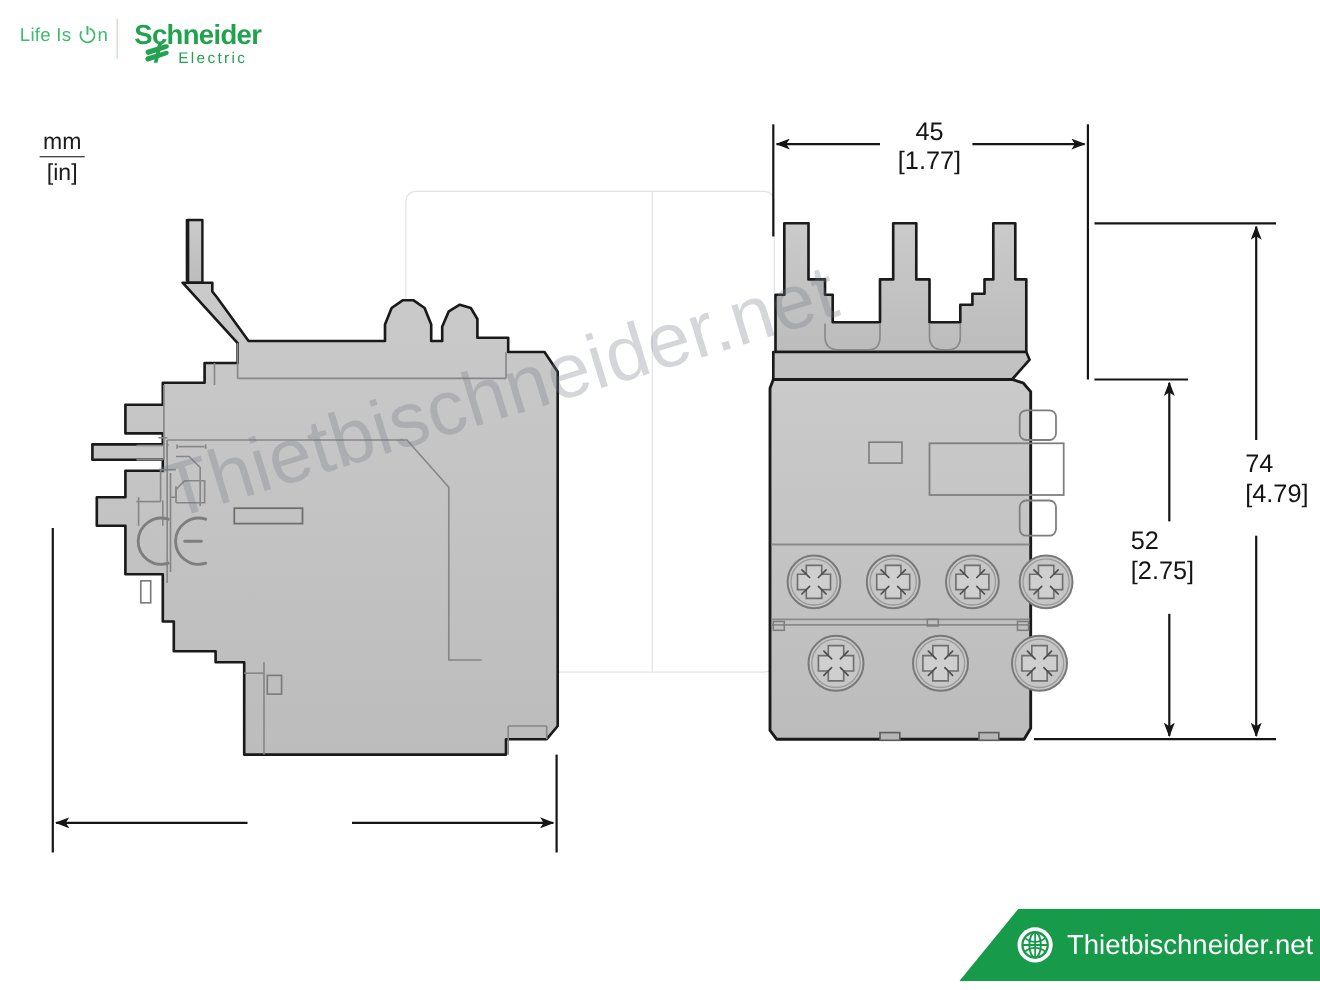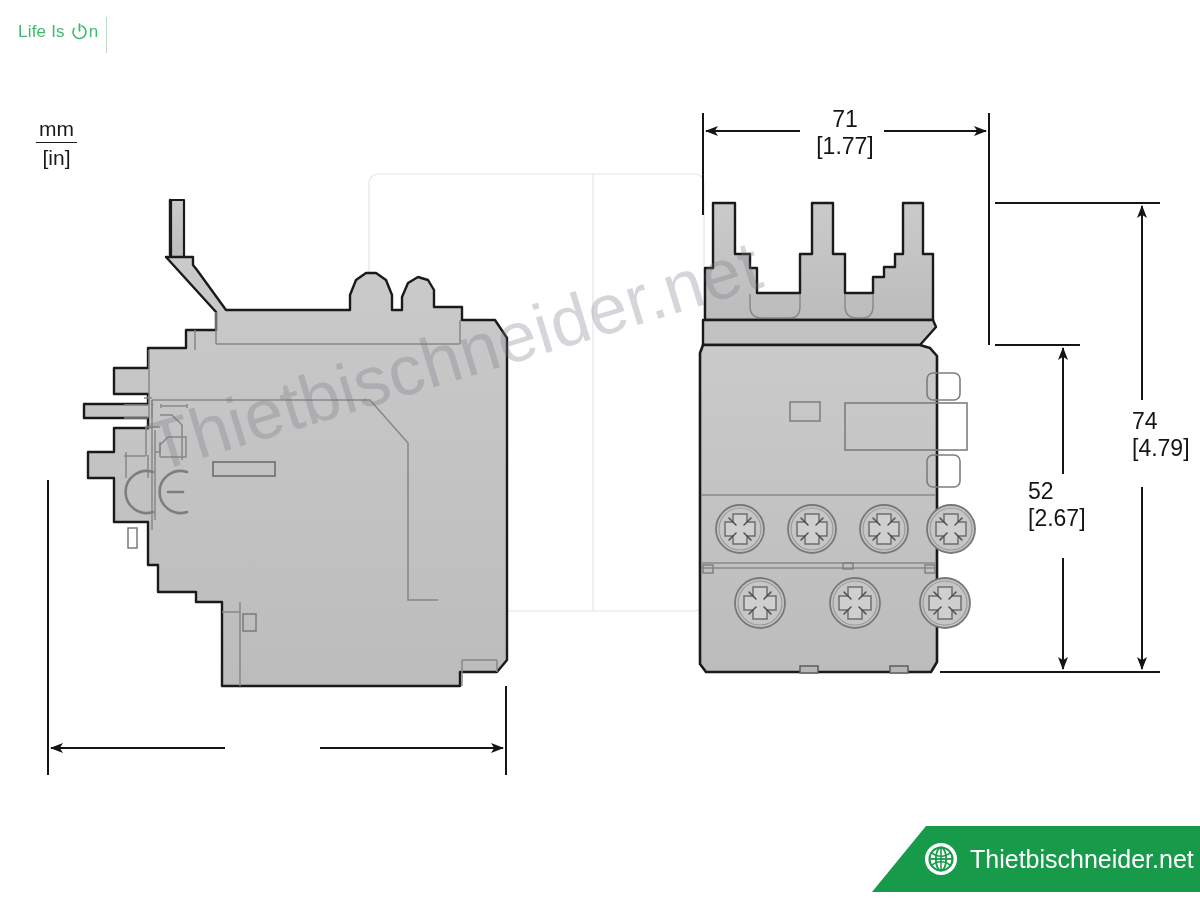--- a/index.html
+++ b/index.html
@@ -166,20 +166,31 @@
       <span>Life Is </span><span class="poweron">
         <svg width="17" height="17" viewBox="0 0 20 20" aria-hidden="true">
           <circle cx="10" cy="10.6" r="7.6" fill="none" stroke="#3dbb6e" stroke-width="1.9" stroke-dasharray="38 10" transform="rotate(-74 10 10.6)"></circle>
           <line x1="10" y1="1.4" x2="10" y2="9.2" stroke="#3dbb6e" stroke-width="2.1" stroke-linecap="round"></line>
         </svg>
       </span><span>n</span>
     </div>
 
     <div id="brand-divider"></div>
 
+    <div id="schneider-wordmark">
+      <svg width="130" height="42" viewBox="0 0 130 42" aria-hidden="true">
+        <text x="0" y="21" font-family="Liberation Sans, sans-serif" font-size="25" font-weight="bold" fill="#22a14f" letter-spacing="-0.6">Schneider</text>
+        <text x="40" y="38" font-family="Liberation Sans, sans-serif" font-size="14" fill="#22a14f" letter-spacing="2.1">Electric</text>
+        <g transform="translate(21,25.5)">
+          <path d="M -8 5.5 C -11 5.5 -11.8 1.6 -8.6 0.6 L 7.6 -4.2 C 10.8 -5.2 11.8 -1.2 8.6 -0.2 Z" fill="#22a14f"></path>
+          <path d="M -8 11.5 C -11.2 11.5 -12 7.6 -8.8 6.6 L 7.4 1.8 C 10.6 0.8 11.6 4.8 8.4 5.8 Z" fill="#22a14f"></path>
+          <path d="M 1.2 -6.5 L 4.6 -6.5 L 0.2 12.5 L -3.2 12.5 Z" fill="#22a14f"></path>
+        </g>
+      </svg>
+    </div>
   </div>
 
   <div id="units-legend">
     <div class="num">mm</div>
     <div class="den">[in]</div>
   </div>
 
   <svg id="drawing" viewBox="0 0 1200 900" aria-hidden="true">
     <defs>
       <marker id="arrowR" markerWidth="13" markerHeight="10" refX="12" refY="5" orient="auto" markerUnits="userSpaceOnUse">
@@ -470,33 +481,33 @@
     </g>
 
     <g stroke="#151515" stroke-width="2" fill="none">
       <line x1="995" y1="345" x2="1080" y2="345"></line>
       <line x1="1063" y1="474" x2="1063" y2="348" marker-end="url(#arrowR)"></line>
       <line x1="1063" y1="558" x2="1063" y2="669" marker-end="url(#arrowR)"></line>
     </g>
   </svg>
 
   <div class="dim-text" id="dim-45">
-    <div>71</div>
+    <div>45</div>
     <div>[1.77]</div>
   </div>
 
 
   <div class="dim-text" id="dim-74">
     <div>74</div>
     <div>[4.79]</div>
   </div>
 
   <div class="dim-text" id="dim-52">
     <div>52</div>
-    <div>[2.67]</div>
+    <div>[2.75]</div>
   </div>
 
   <div id="watermark">Thietbischneider.net</div>
 
   <div id="site-badge">
     <div id="site-badge-shape"></div>
     <div id="site-badge-globe">
       <svg width="34" height="34" viewBox="0 0 34 34" aria-hidden="true">
         <circle cx="17" cy="17" r="16" fill="#ffffff"></circle>
         <circle cx="17" cy="17" r="11.5" fill="none" stroke="#179b4b" stroke-width="2.1"></circle>

